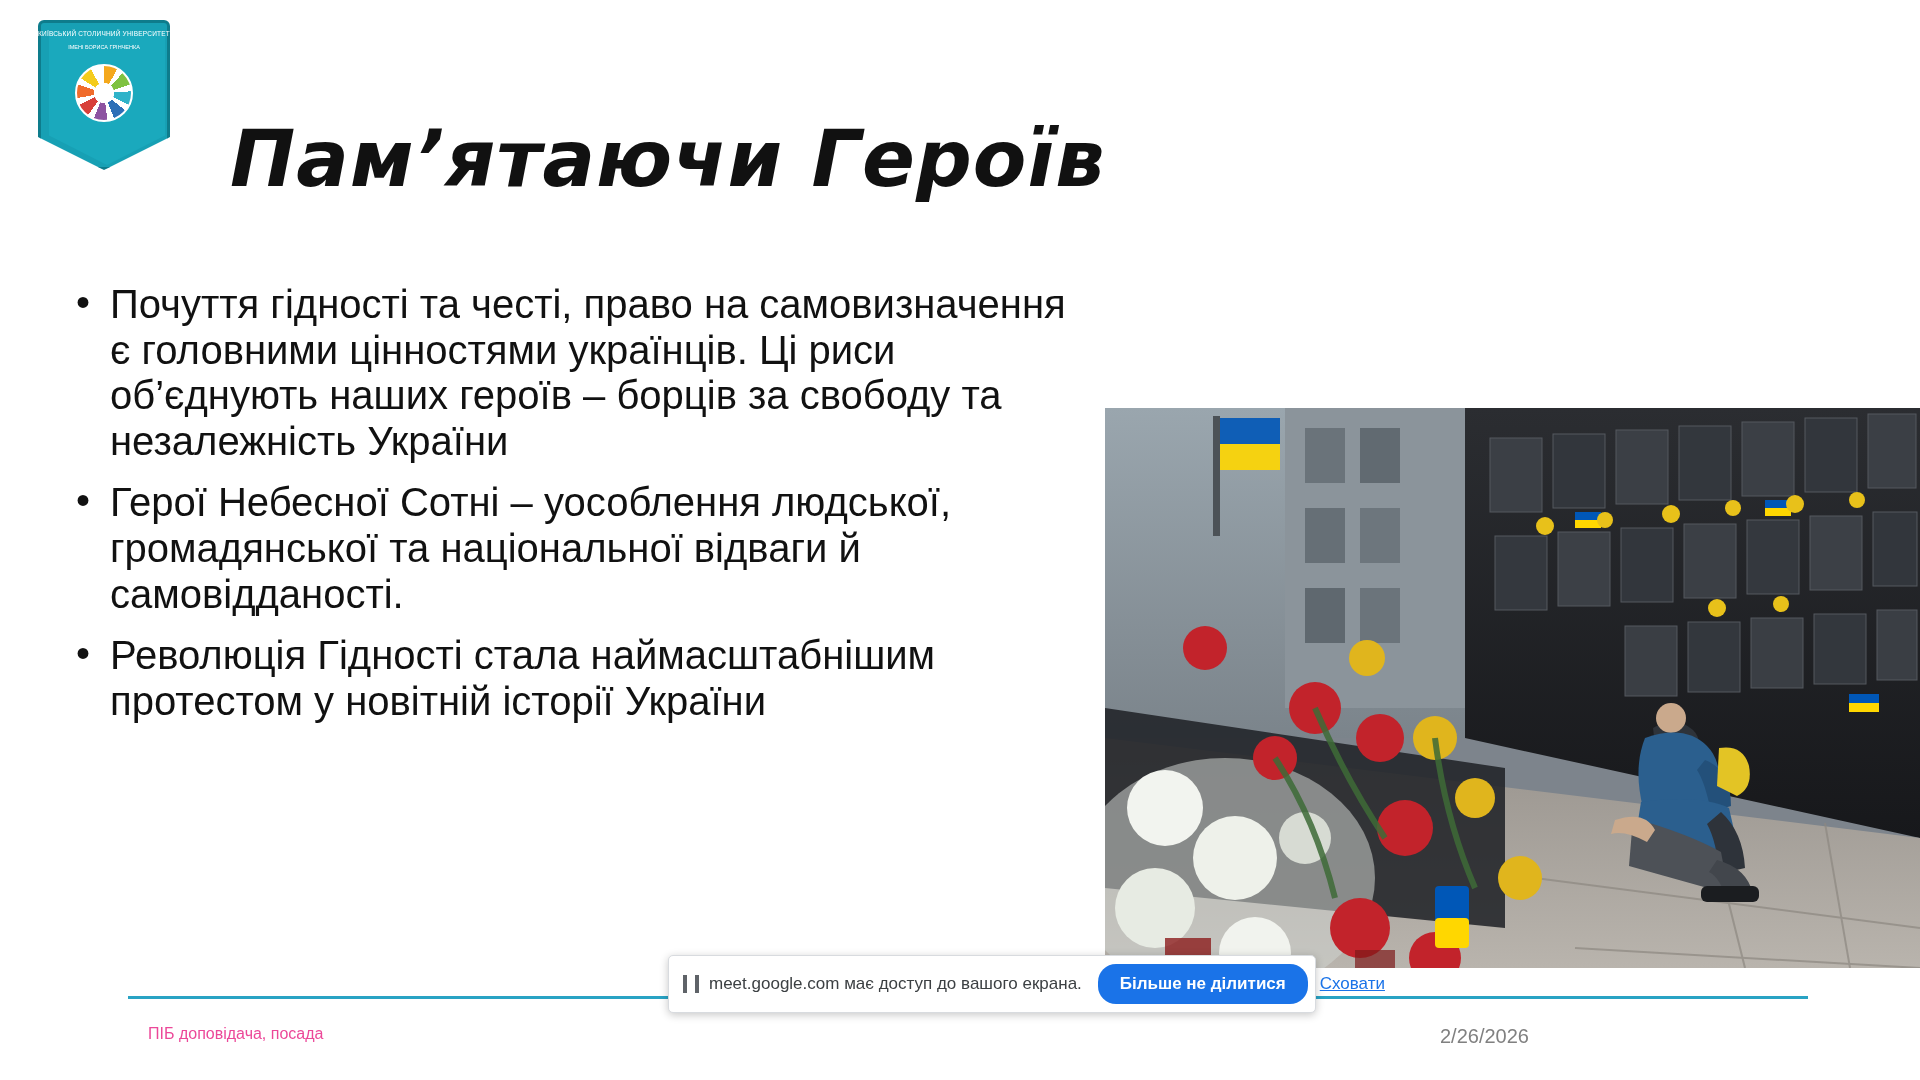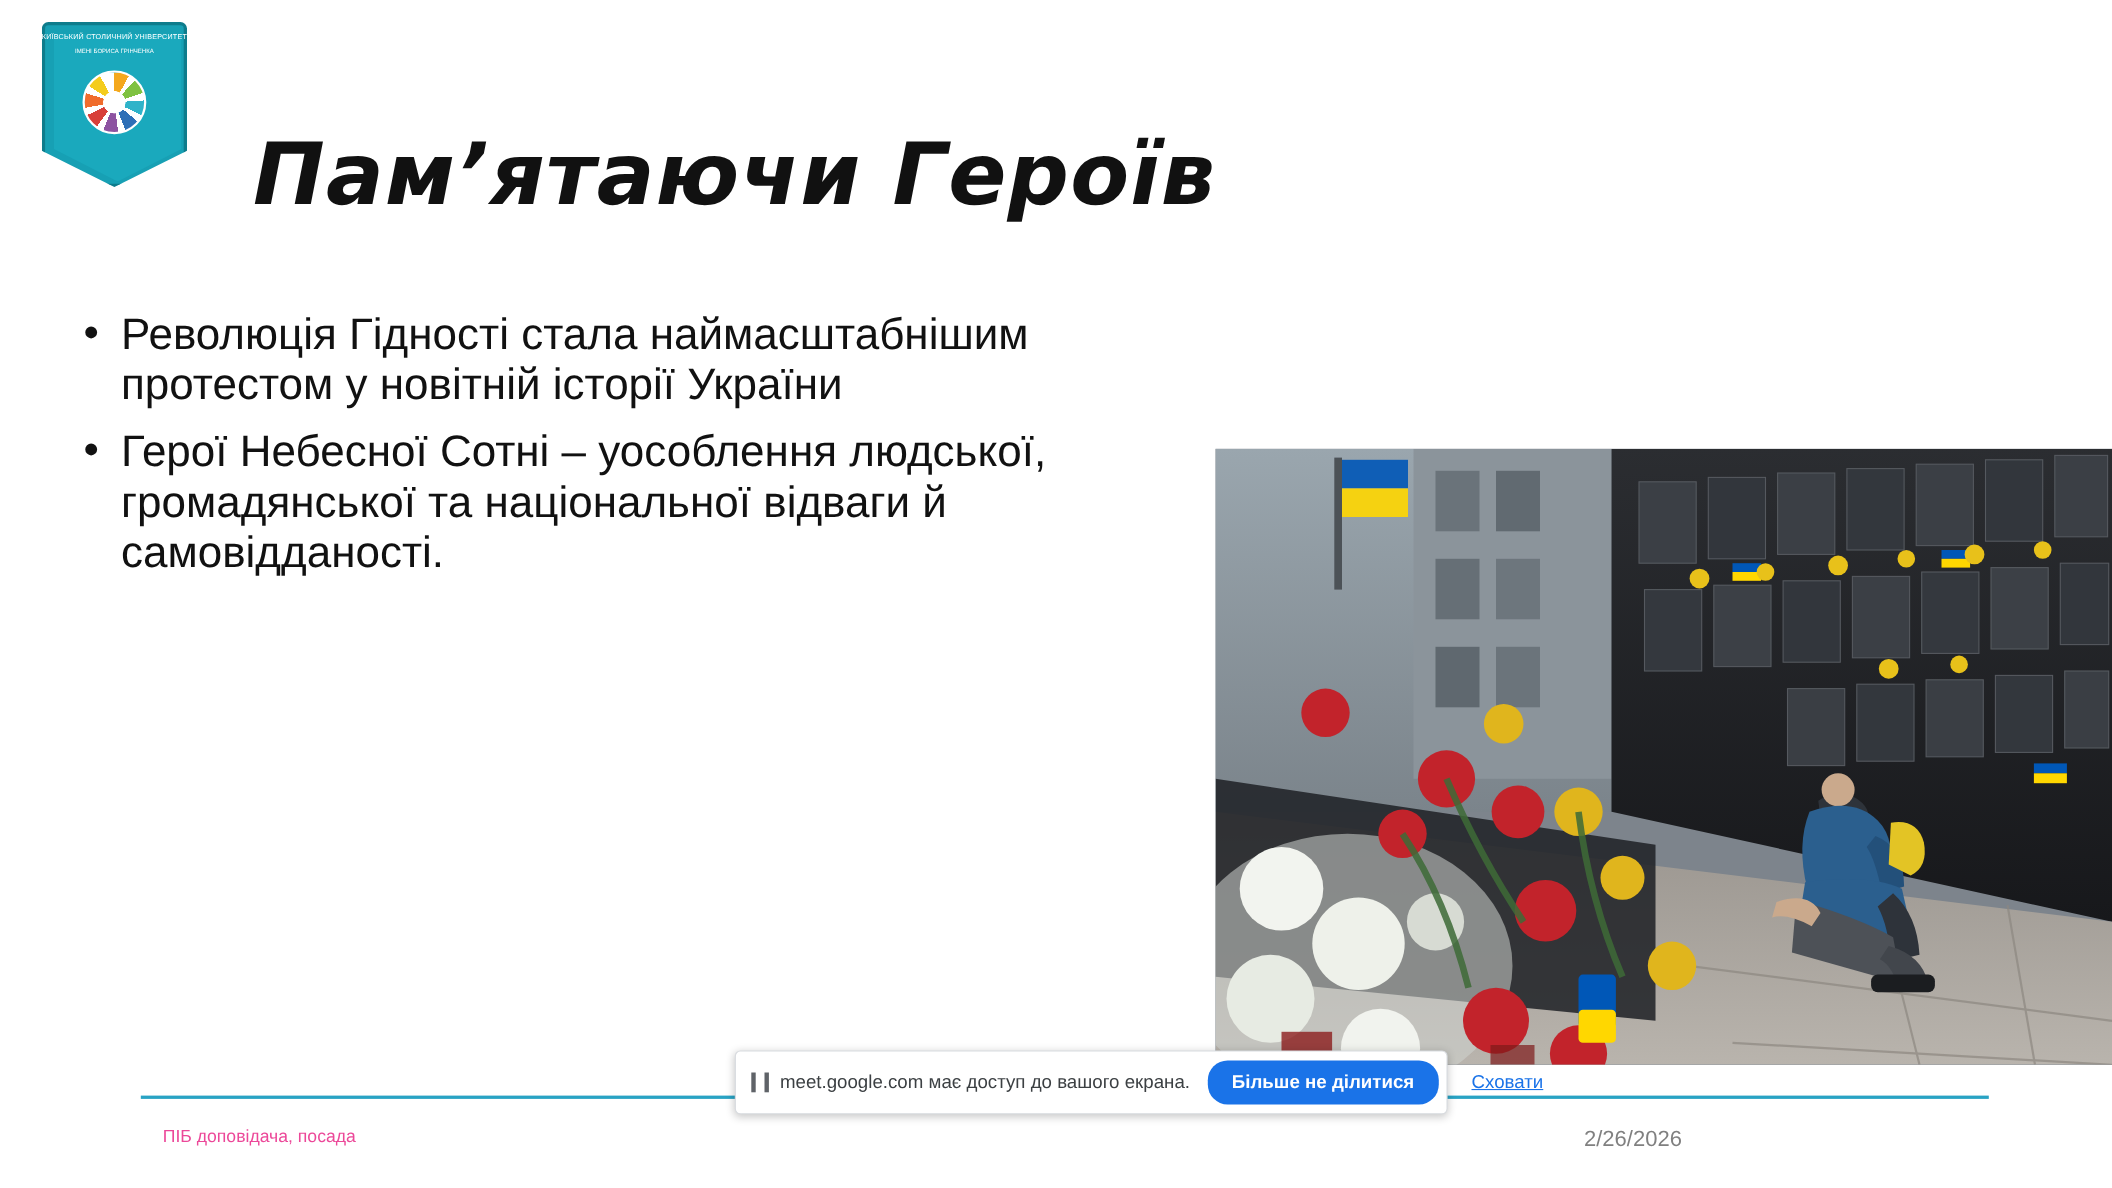--- a/index.html
+++ b/index.html
@@ -207,21 +207,21 @@
     font-size: 17px;
     font-weight: bold;
     border: none;
     border-radius: 18px;
     padding: 10px 22px;
     cursor: pointer;
     white-space: nowrap;
     font-family: "Liberation Sans", sans-serif;
   }
   .share-hide-link {
-    margin-left: 30px;
+    margin-left: 12px;
     font-size: 17px;
     color: #1a73e8;
     text-decoration: underline;
     cursor: pointer;
     white-space: nowrap;
   }
 </style>
 </head>
 <body>
 
@@ -232,22 +232,23 @@
       <div class="logo-inner"></div>
     </div>
     <div class="logo-text1">КИЇВСЬКИЙ СТОЛИЧНИЙ УНІВЕРСИТЕТ</div>
     <div class="logo-text2">ІМЕНІ БОРИСА ГРІНЧЕНКА</div>
     <div class="logo-emblem"></div>
   </div>
 
   <h1 class="slide-title">Пам’ятаючи Героїв</h1>
 
   <ul class="body-list">
+    <li>Почуття гідності та честі, право на самовизначення є головними цінностями українців. Ці риси об’єднують наших героїв – борців за свободу та незалежність України</li>
+    <li>Герої Небесної Сотні – уособлення людської, громадянської та національної відваги й самовідданості.</li>
     <li>Революція Гідності стала наймасштабнішим протестом у новітній історії України</li>
-    <li>Герої Небесної Сотні – уособлення людської, громадянської та національної відваги й самовідданості.</li>
   </ul>
 
   <div class="photo">
     <svg width="815" height="560" viewBox="0 0 815 560" xmlns="http://www.w3.org/2000/svg" aria-hidden="true">
       <defs>
         <linearGradient id="sky" x1="0" y1="0" x2="0" y2="1">
           <stop offset="0%" stop-color="#9aa6ae"></stop>
           <stop offset="100%" stop-color="#7b848b"></stop>
         </linearGradient>
         <linearGradient id="ground" x1="0" y1="0" x2="0" y2="1">

